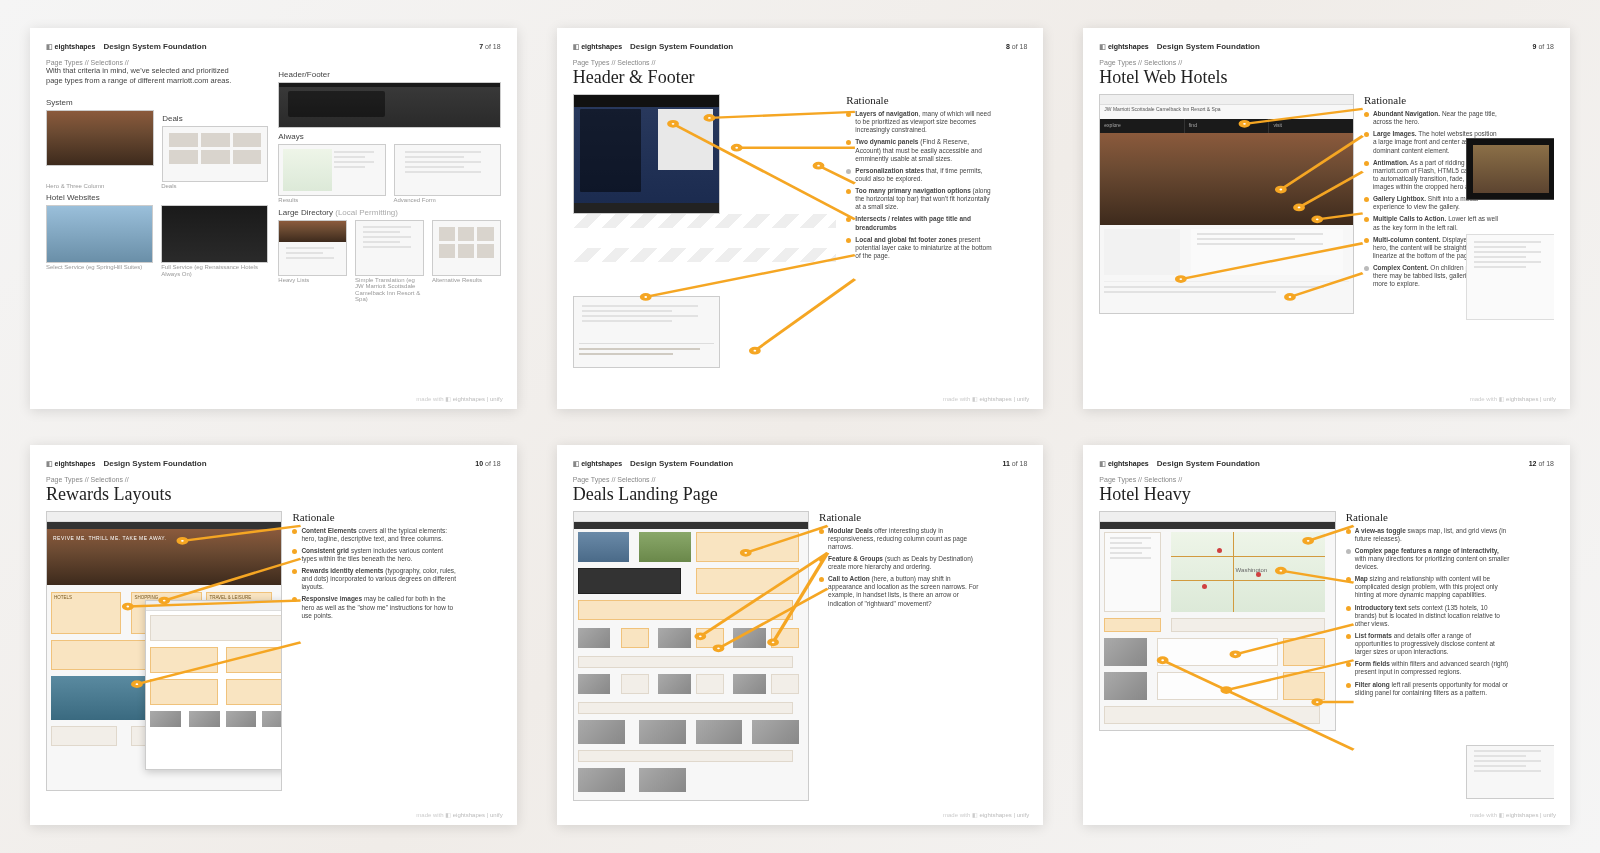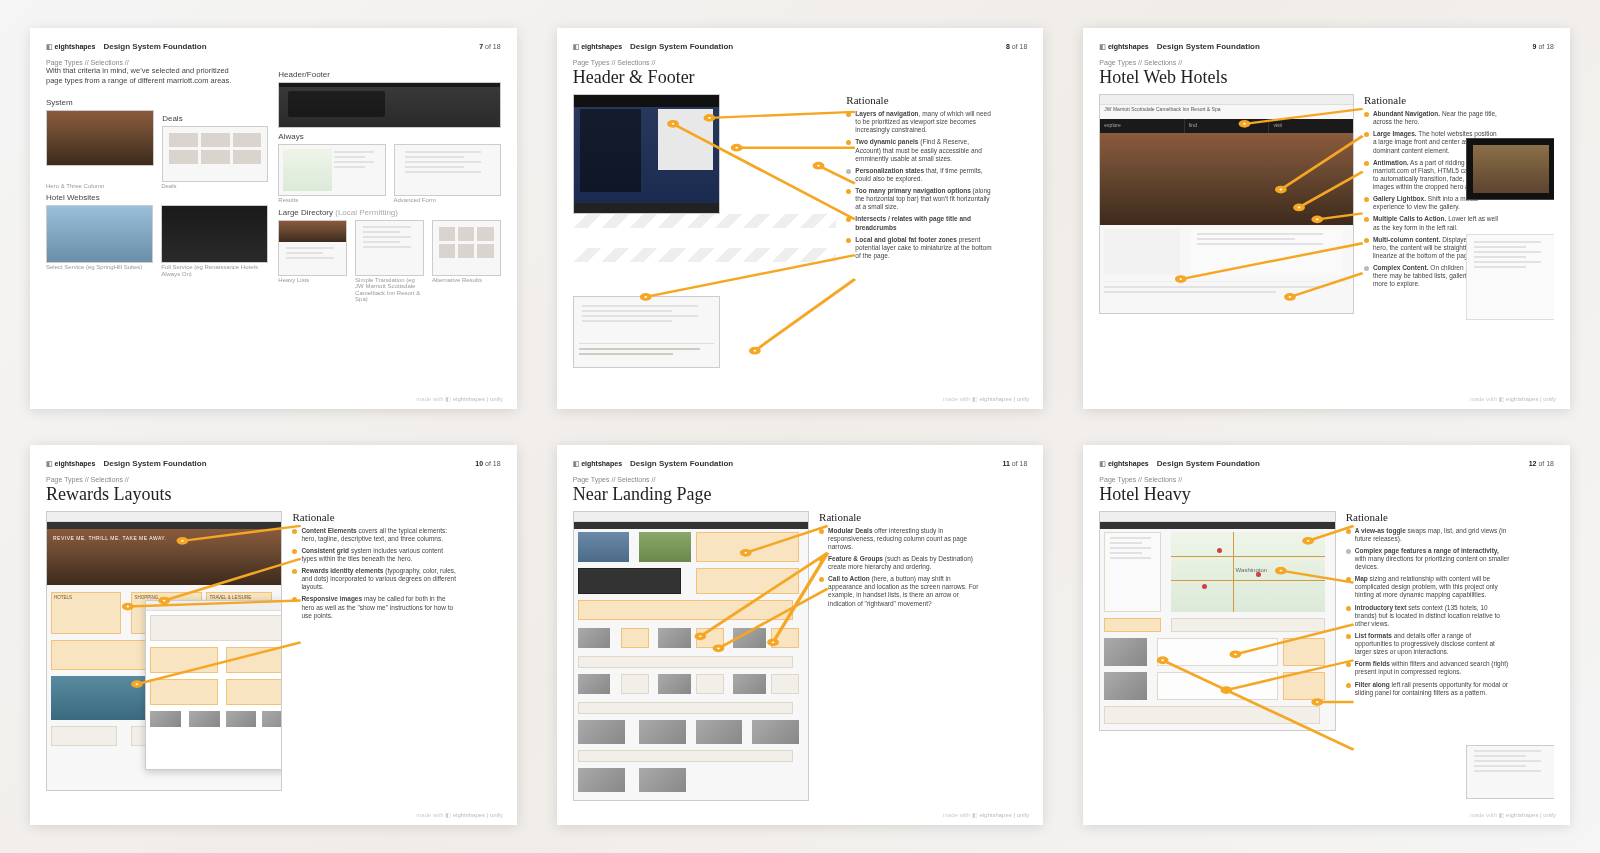--- a/index.html
+++ b/index.html
@@ -457,21 +457,21 @@
 
 <div class="card c5">
   <div class="hdr">
     <div class="hdr-left">
           <span class="logo">eightshapes</span>
           <span class="doc-title">Design System Foundation</span>
         </div>
     <span class="pagenum"><b>11</b> of <span>18</span></span>
   </div>
   <div class="crumbs">Page Types // Selections //</div>
-  <h2 class="title">Near Landing Page</h2>
+  <h2 class="title">Deals Landing Page</h2>
   <div class="body" style="position:relative">
     <div class="thumb mainshot">
       <div class="ms-topbar"></div>
           <div class="ms-strip"></div>
       <div class="imgbox" style="top:20px;left:4px;width:22%;height:30px;background:linear-gradient(#6a8aa8,#4a6a88)"></div>
       <div class="imgbox" style="top:20px;left:28%;width:22%;height:30px;background:linear-gradient(#8aa86a,#6a884a)"></div>
       <div class="box o" style="top:20px;left:52%;width:44%;height:30px"></div>
       <div class="box o" style="top:56px;left:4px;width:44%;height:26px;background:#333;border-color:#222"></div>
       <div class="box o" style="top:56px;left:52%;width:44%;height:26px"></div>
       <div class="box o" style="top:88px;left:4px;width:92%;height:20px"></div>

